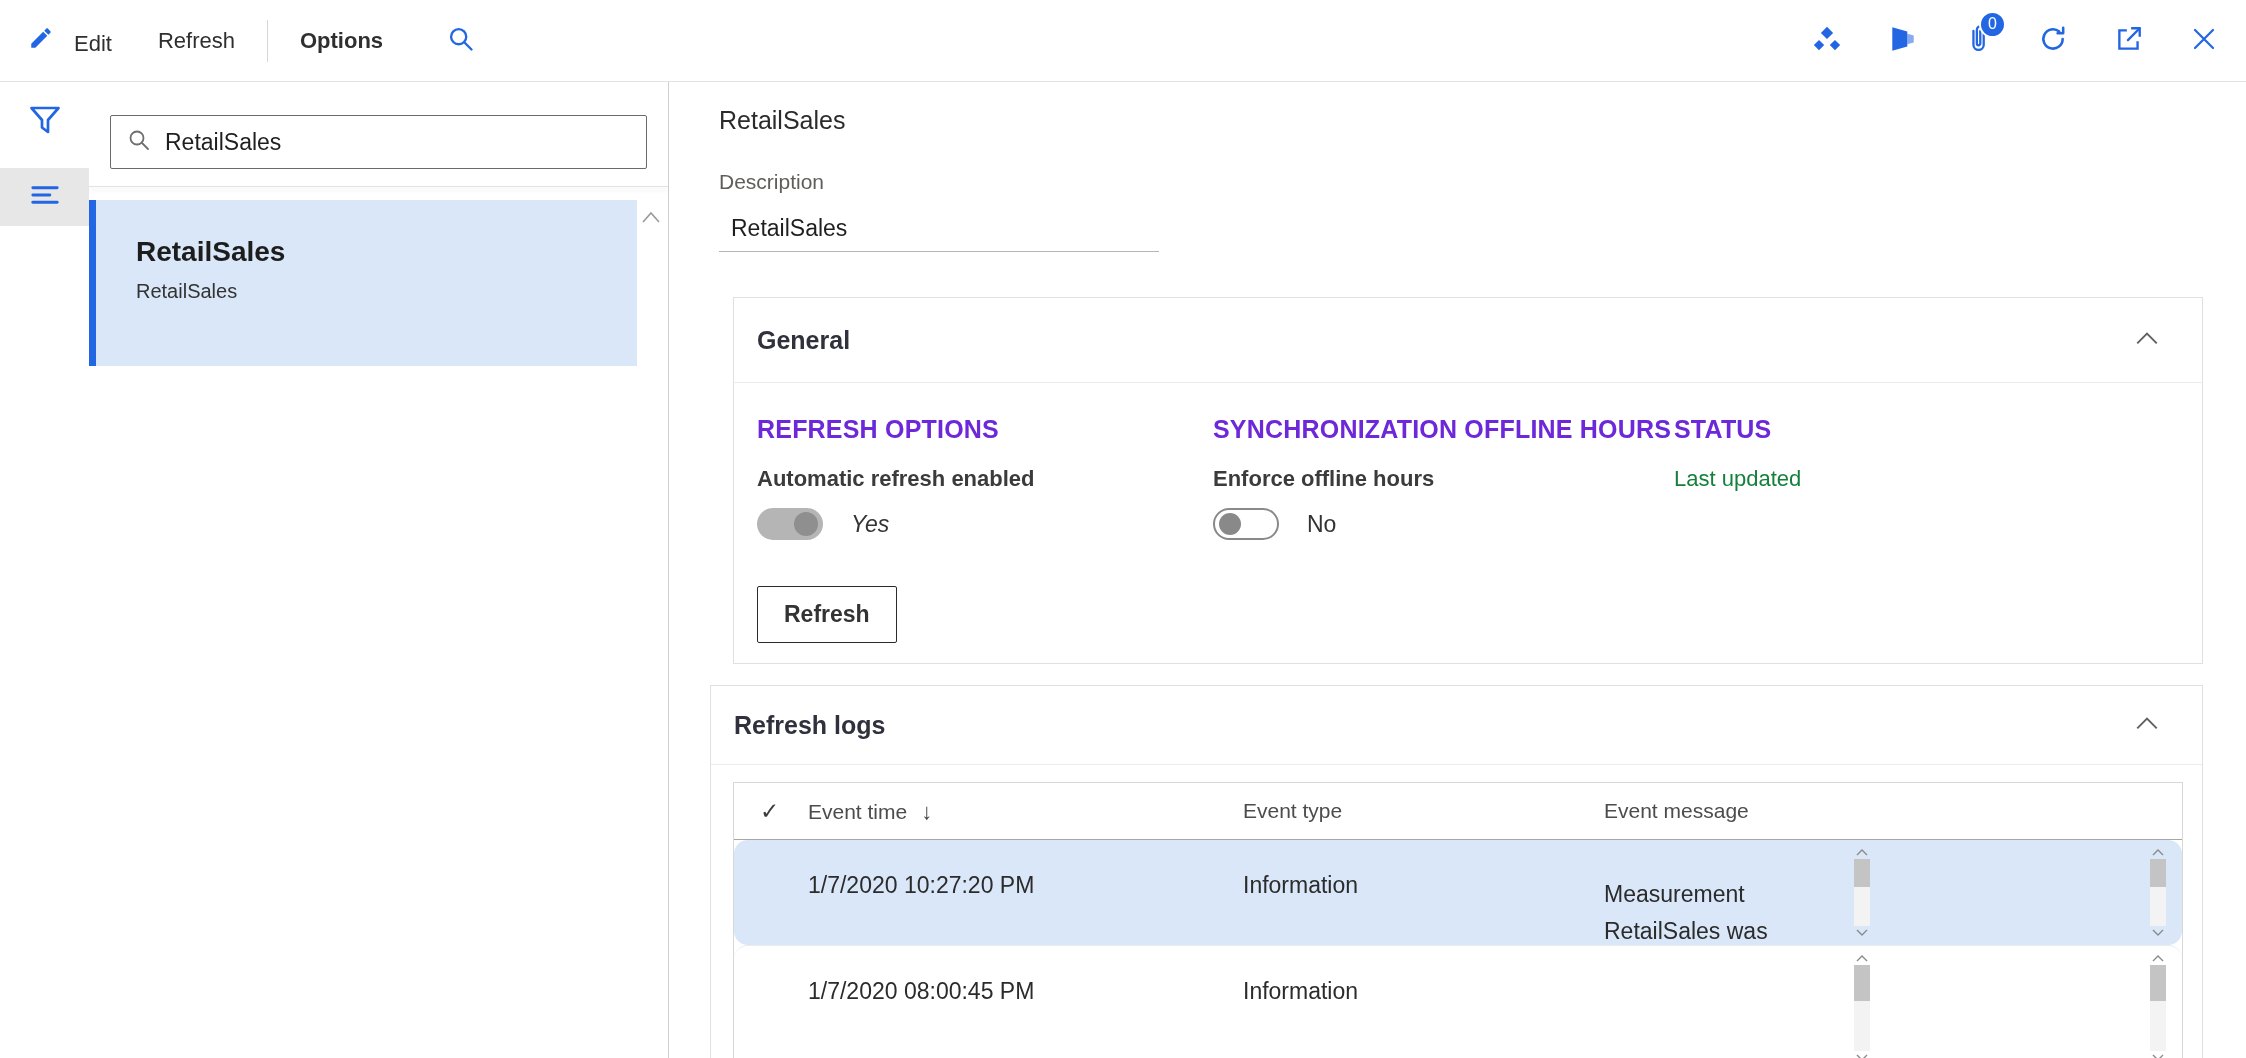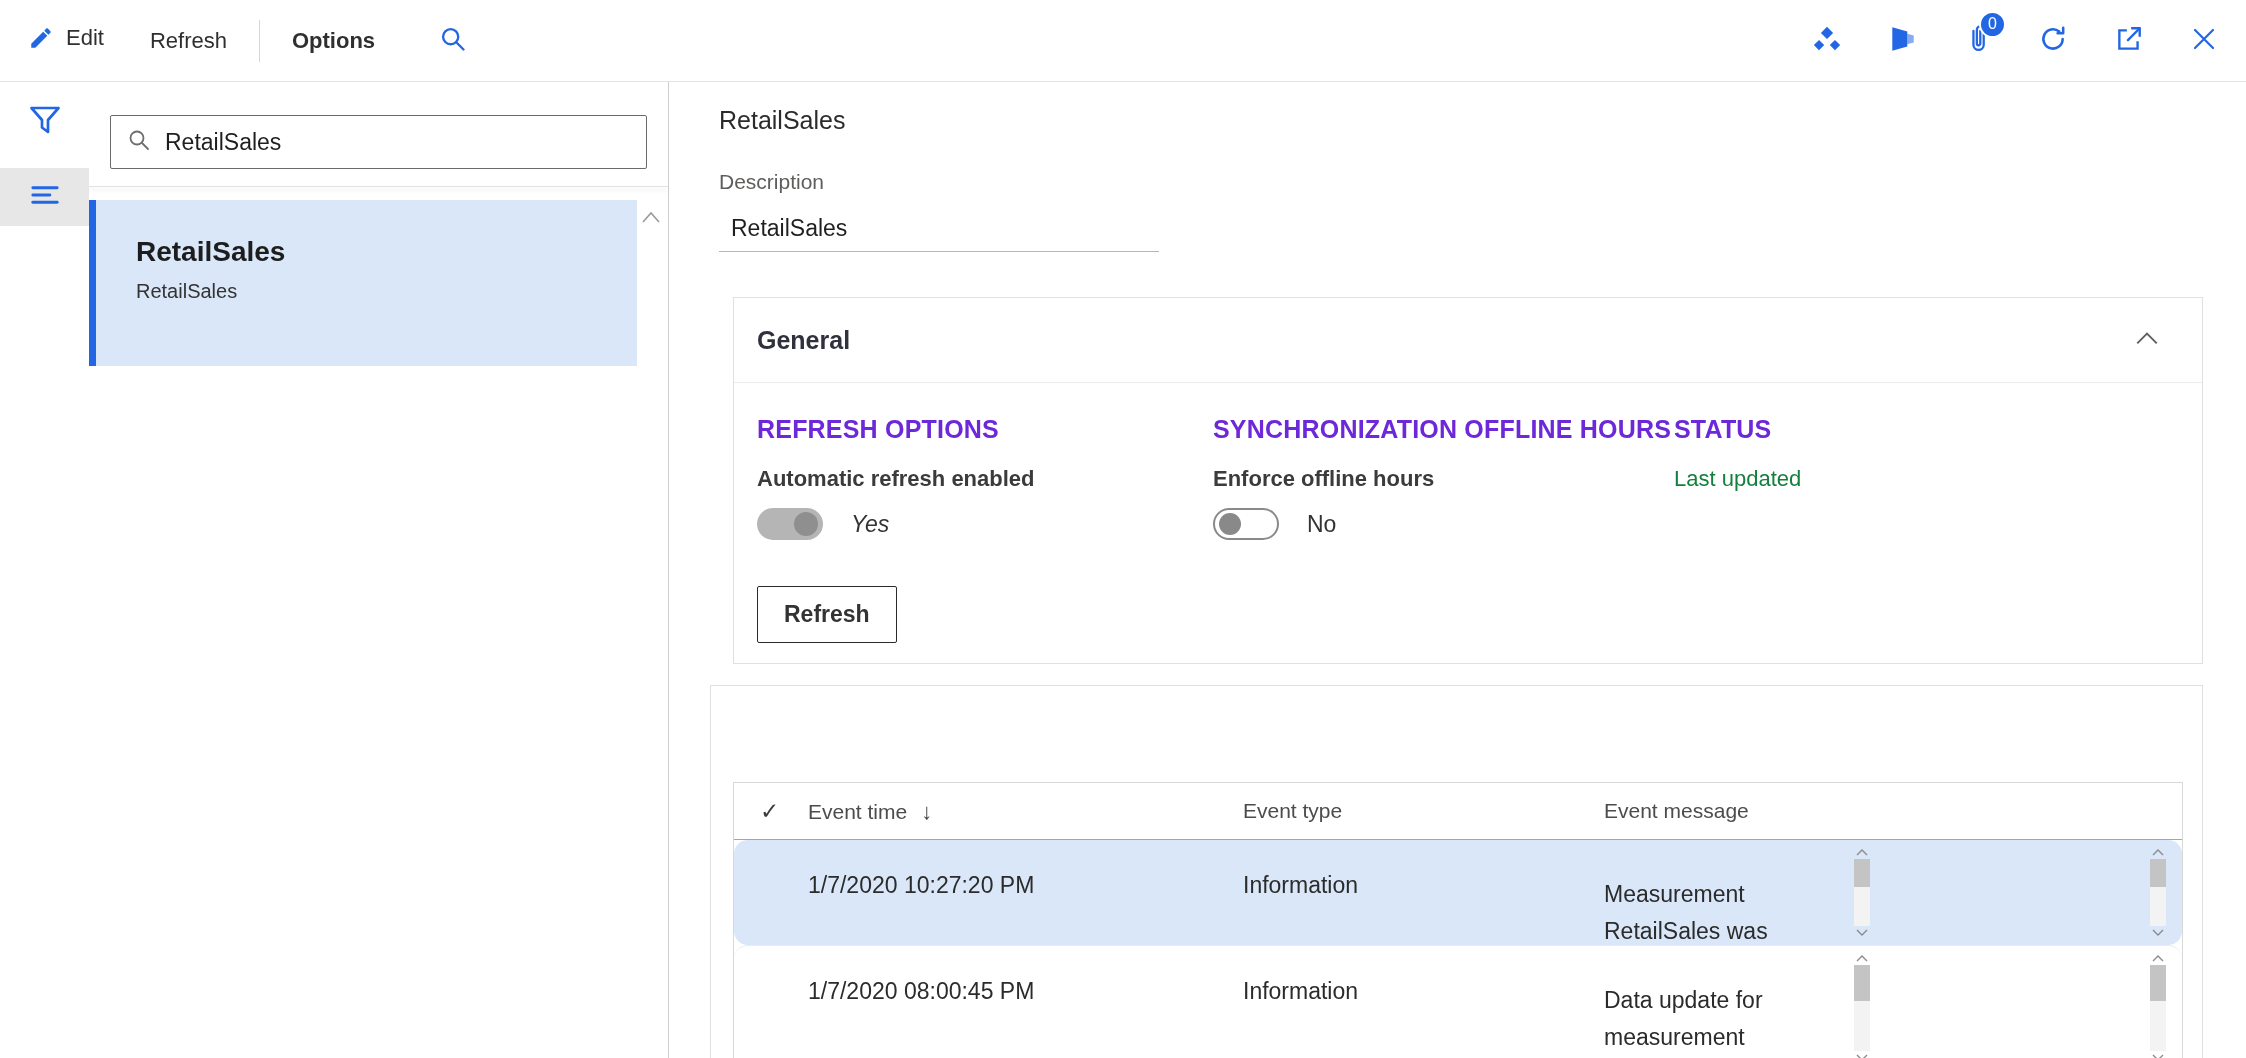--- a/index.html
+++ b/index.html
@@ -4,21 +4,21 @@
 <style>
   * { margin:0; padding:0; box-sizing:border-box; }
   html,body { background:#fff; }
   body { font-family:"Liberation Sans", sans-serif; color:#2b2b2b; }
   #screen { position:relative; width:2246px; height:1058px; background:#fff; overflow:hidden; }
 
   
   .topbar { position:absolute; left:0; top:0; right:0; height:82px; background:#fff;
             border-bottom:1px solid #e3e3e3; display:flex; align-items:center; }
   .tb-left { display:flex; align-items:center; padding-left:28px; }
-  .tb-item { display:flex; align-items:flex-start; gap:12px; font-size:22px; color:#2f2f2f; cursor:pointer; }
+  .tb-item { display:flex; align-items:flex-end; gap:20px; font-size:22px; color:#2f2f2f; cursor:pointer; }
   .tb-item.edit { margin-right:46px; }
   .tb-item.refresh { margin-right:32px; }
   .tb-divider { width:1px; height:42px; background:#d6d6d6; margin-right:32px; }
   .tb-item.options { font-weight:700; margin-right:64px; }
   .tb-search { display:flex; align-items:center; cursor:pointer; }
   .tb-right { margin-left:auto; display:flex; align-items:center; gap:46px; padding-right:28px; }
   .tb-icon { display:flex; align-items:center; justify-content:center; cursor:pointer; }
   .attach-wrap { position:relative; }
   .attach-badge { position:absolute; top:-12px; right:-14px; min-width:27px; height:27px;
                   background:#2266E3; color:#fff; border:2px solid #fff; border-radius:50%;
@@ -271,20 +271,30 @@
             <div class="knob"></div>
           </div>
         <span class="toggle-label">No</span>
       </div>
 
 
       <button class="refresh-btn">Refresh</button>
     </section>
 
     <section class="card card-logs">
+      <div class="card-header">
+        <span class="card-title">Refresh logs</span>
+        <span class="collapse-btn">
+          <span>
+            <svg width="26" height="18" viewBox="0 0 24 16">
+                <polyline points="3,13 12,4 21,13" fill="none" stroke="#616161" stroke-width="1.8"></polyline>
+              </svg>
+          </span>
+        </span>
+      </div>
 
       <div class="grid">
         <div class="thead">
           <span class="th-check">✓</span>
           <span class="th th-time">
             <span>Event time</span><span class="sort-arrow">↓</span>
           </span>
           <span class="th th-type">Event type</span>
           <span class="th th-msg">Event message</span>
         </div>
@@ -316,24 +326,20 @@
               </span>
             <svg width="14" height="9" viewBox="0 0 14 9">
                 <polyline points="2,2 7,7 12,2" fill="none" stroke="#8a8a8a" stroke-width="1.4"></polyline>
               </svg>
           </span>
         </div>
 
         <div class="grow row2">
           <span class="cell c-time">1/7/2020 08:00:45 PM</span>
           <span class="cell c-type">Information</span>
-          <span class="cell c-msg">
-            <span>Data update for</span><br>
-            <span>measurement</span>
-          </span>
           <span class="mini-sb sb-a">
             <svg width="14" height="9" viewBox="0 0 14 9">
                 <polyline points="2,7 7,2 12,7" fill="none" stroke="#8a8a8a" stroke-width="1.4"></polyline>
               </svg>
             <span class="sb-track">
                 <span class="sb-thumb"></span>
               </span>
             <svg width="14" height="9" viewBox="0 0 14 9">
                 <polyline points="2,2 7,7 12,2" fill="none" stroke="#8a8a8a" stroke-width="1.4"></polyline>
               </svg>

